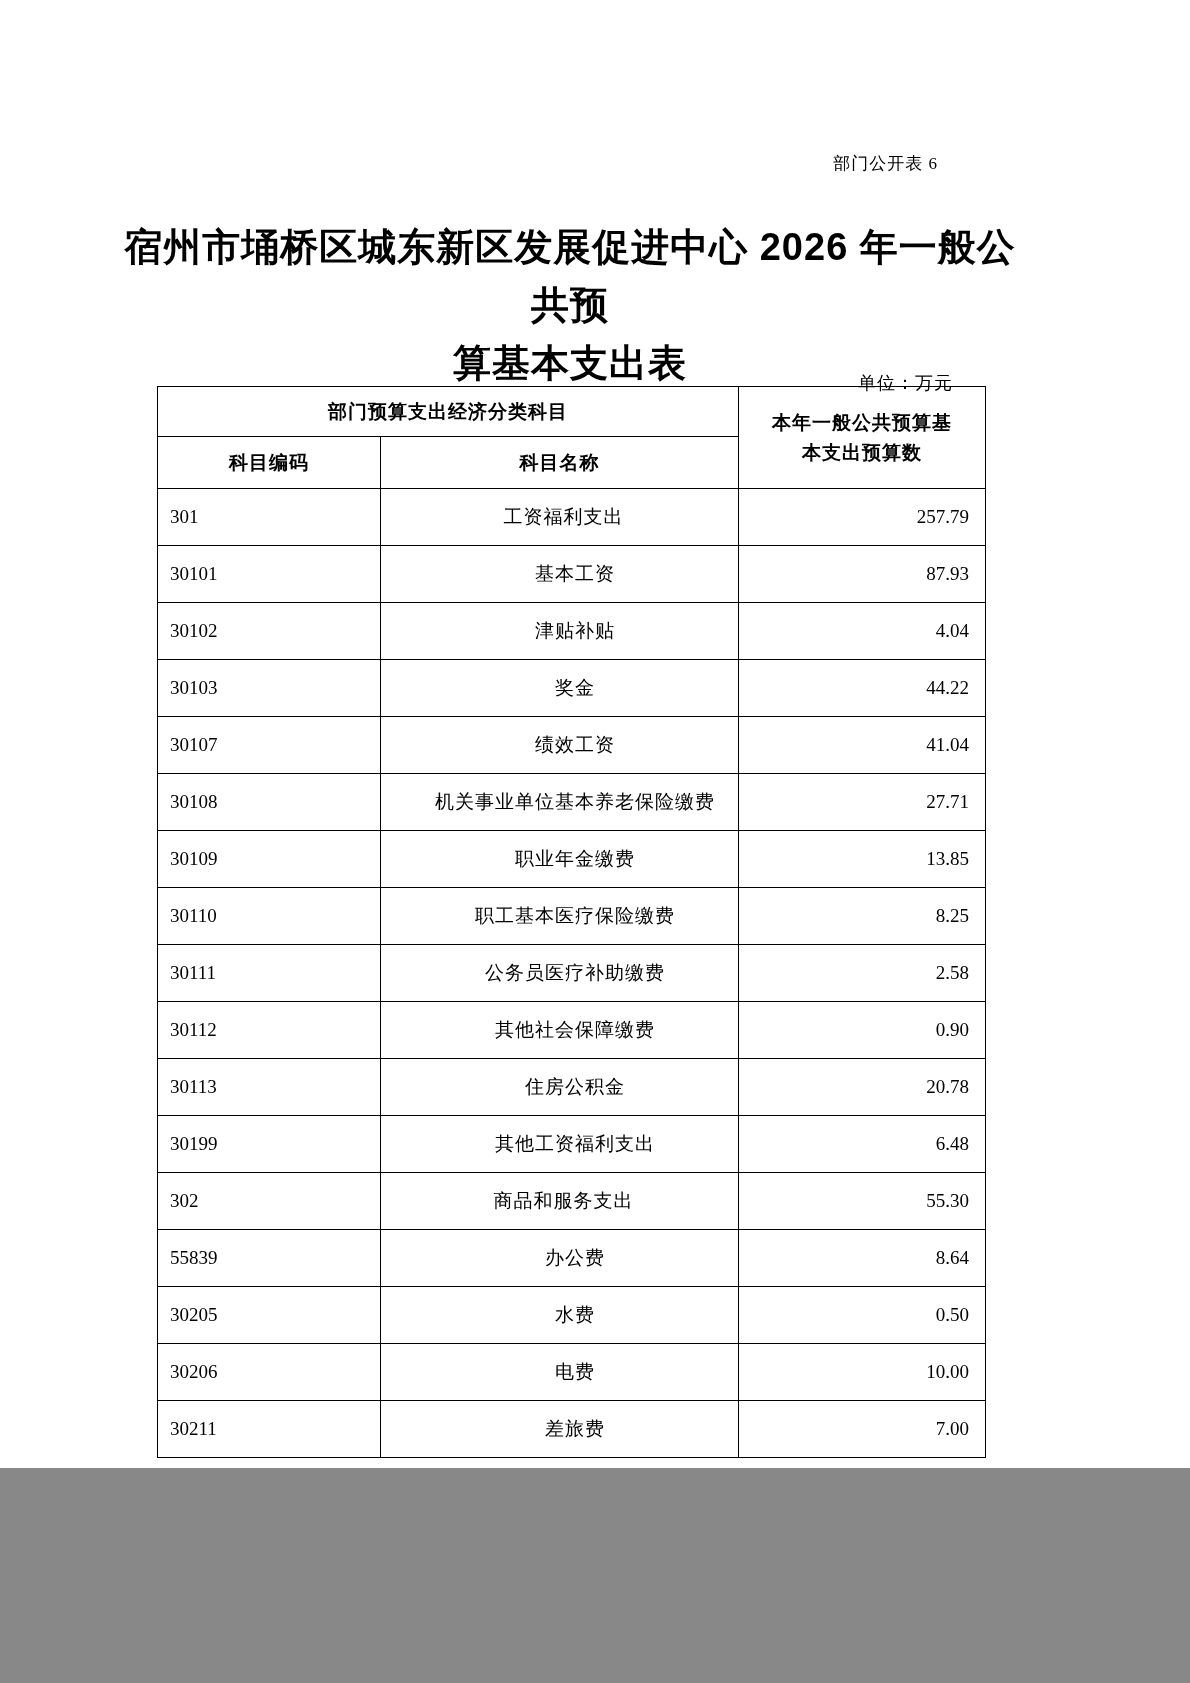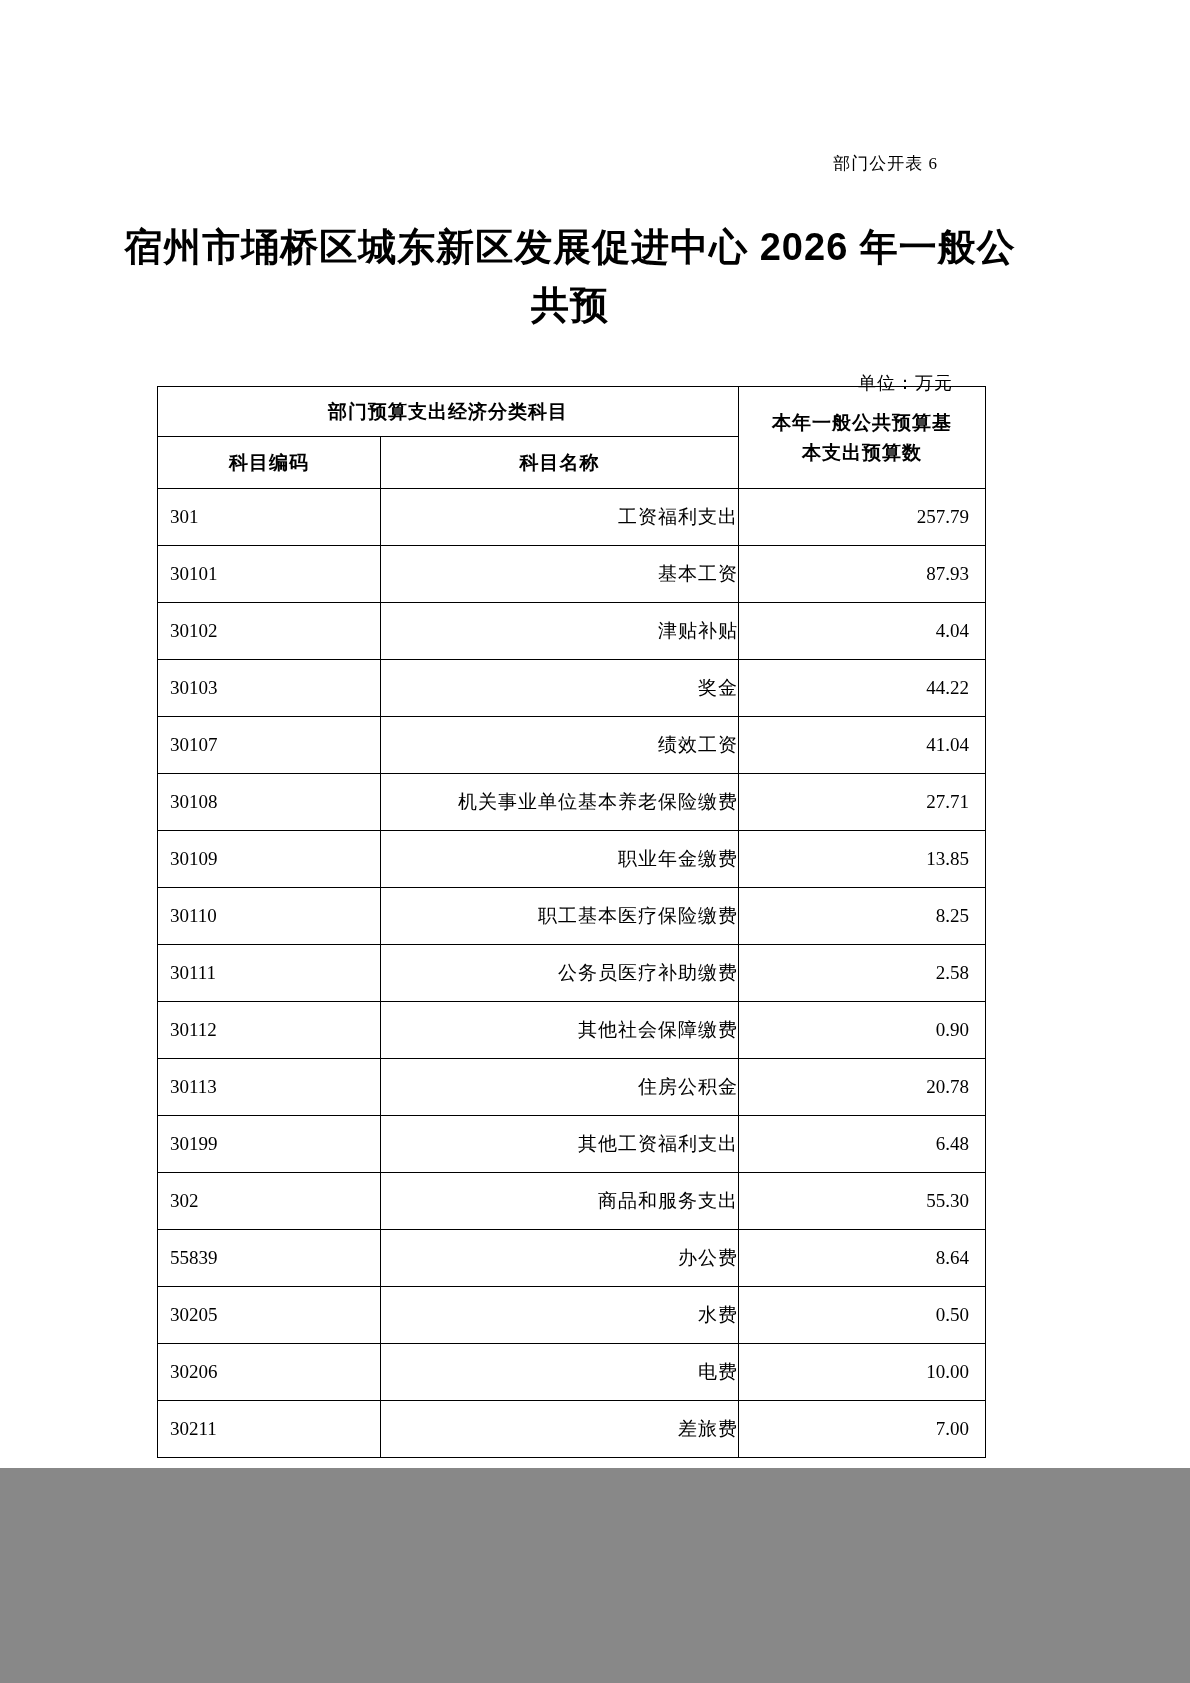--- a/index.html
+++ b/index.html
@@ -81,21 +81,21 @@
     font-size: 19px;
     letter-spacing: 1px;
   }
   td.cell-code {
     height: 57px;
     padding-left: 12px;
     text-align: left;
   }
   td.cell-name {
     padding-left: 8px;
-    text-align: right;
+    text-align: center;
     letter-spacing: 1px;
   }
   td.cell-name.indent { padding-left: 31px; }
   td.cell-value {
     padding-right: 16px;
     text-align: right;
   }
   .page-number {
     position: absolute;
     top: 1460px;
@@ -108,20 +108,21 @@
 </style>
 </head>
 <body>
 
 <div class="page">
 
   <div class="corner-label">部门公开表 6</div>
 
   <div class="doc-title">
     <div>宿州市埇桥区城东新区发展促进中心 2026 年一般公共预</div>
+    <div>算基本支出表</div>
   </div>
 
   <div class="unit-label">单位：万元</div>
 
   <table class="budget">
     <colgroup>
       <col class="c-code">
       <col class="c-name">
       <col class="c-value">
     </colgroup>

